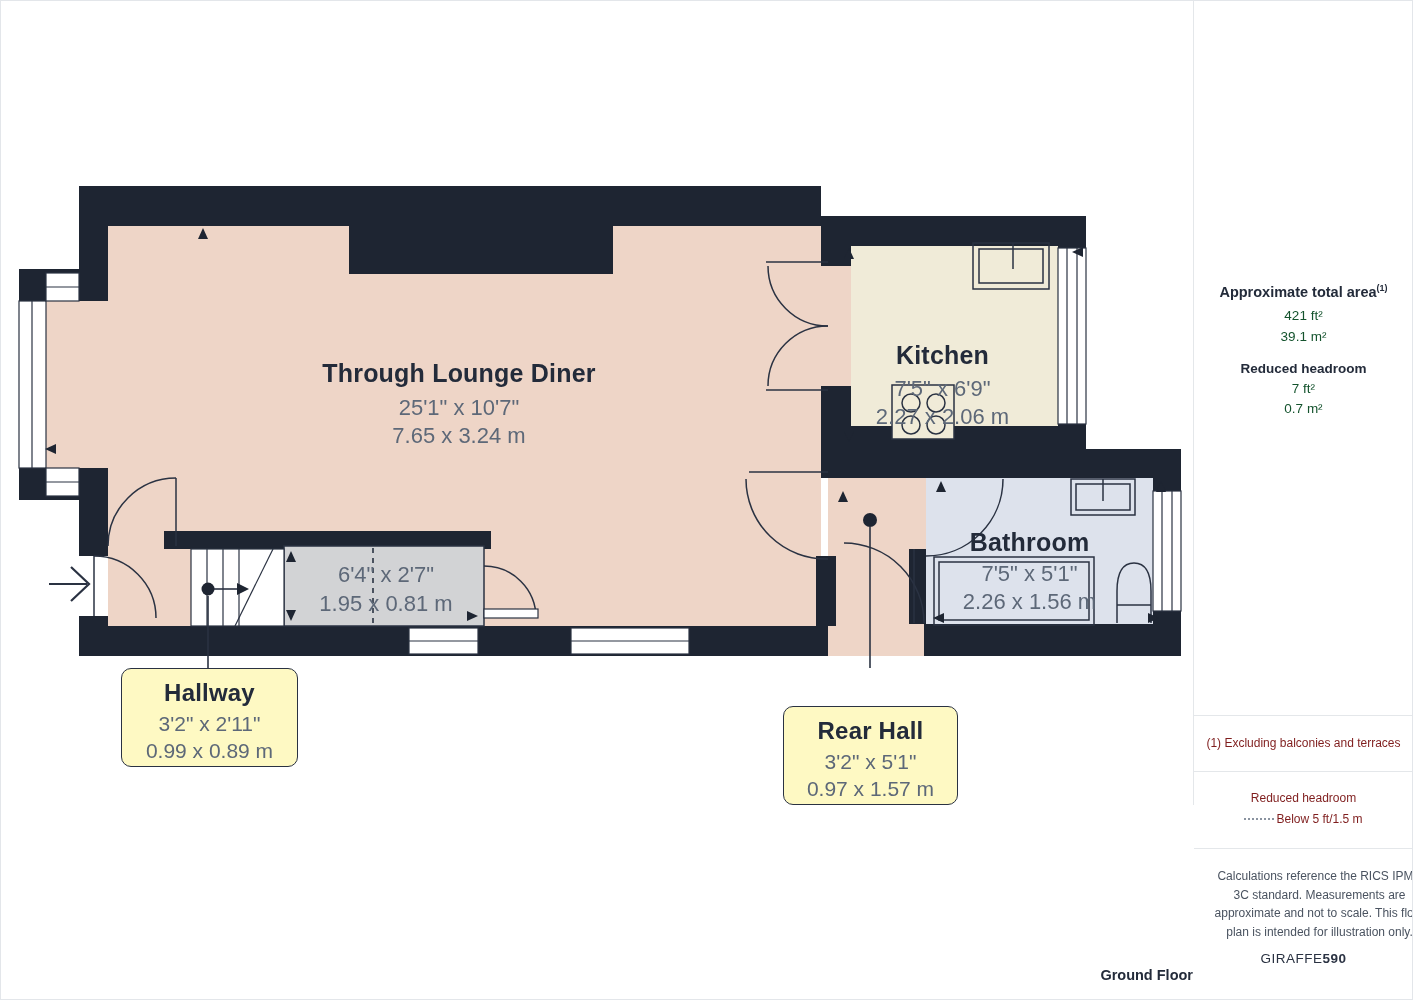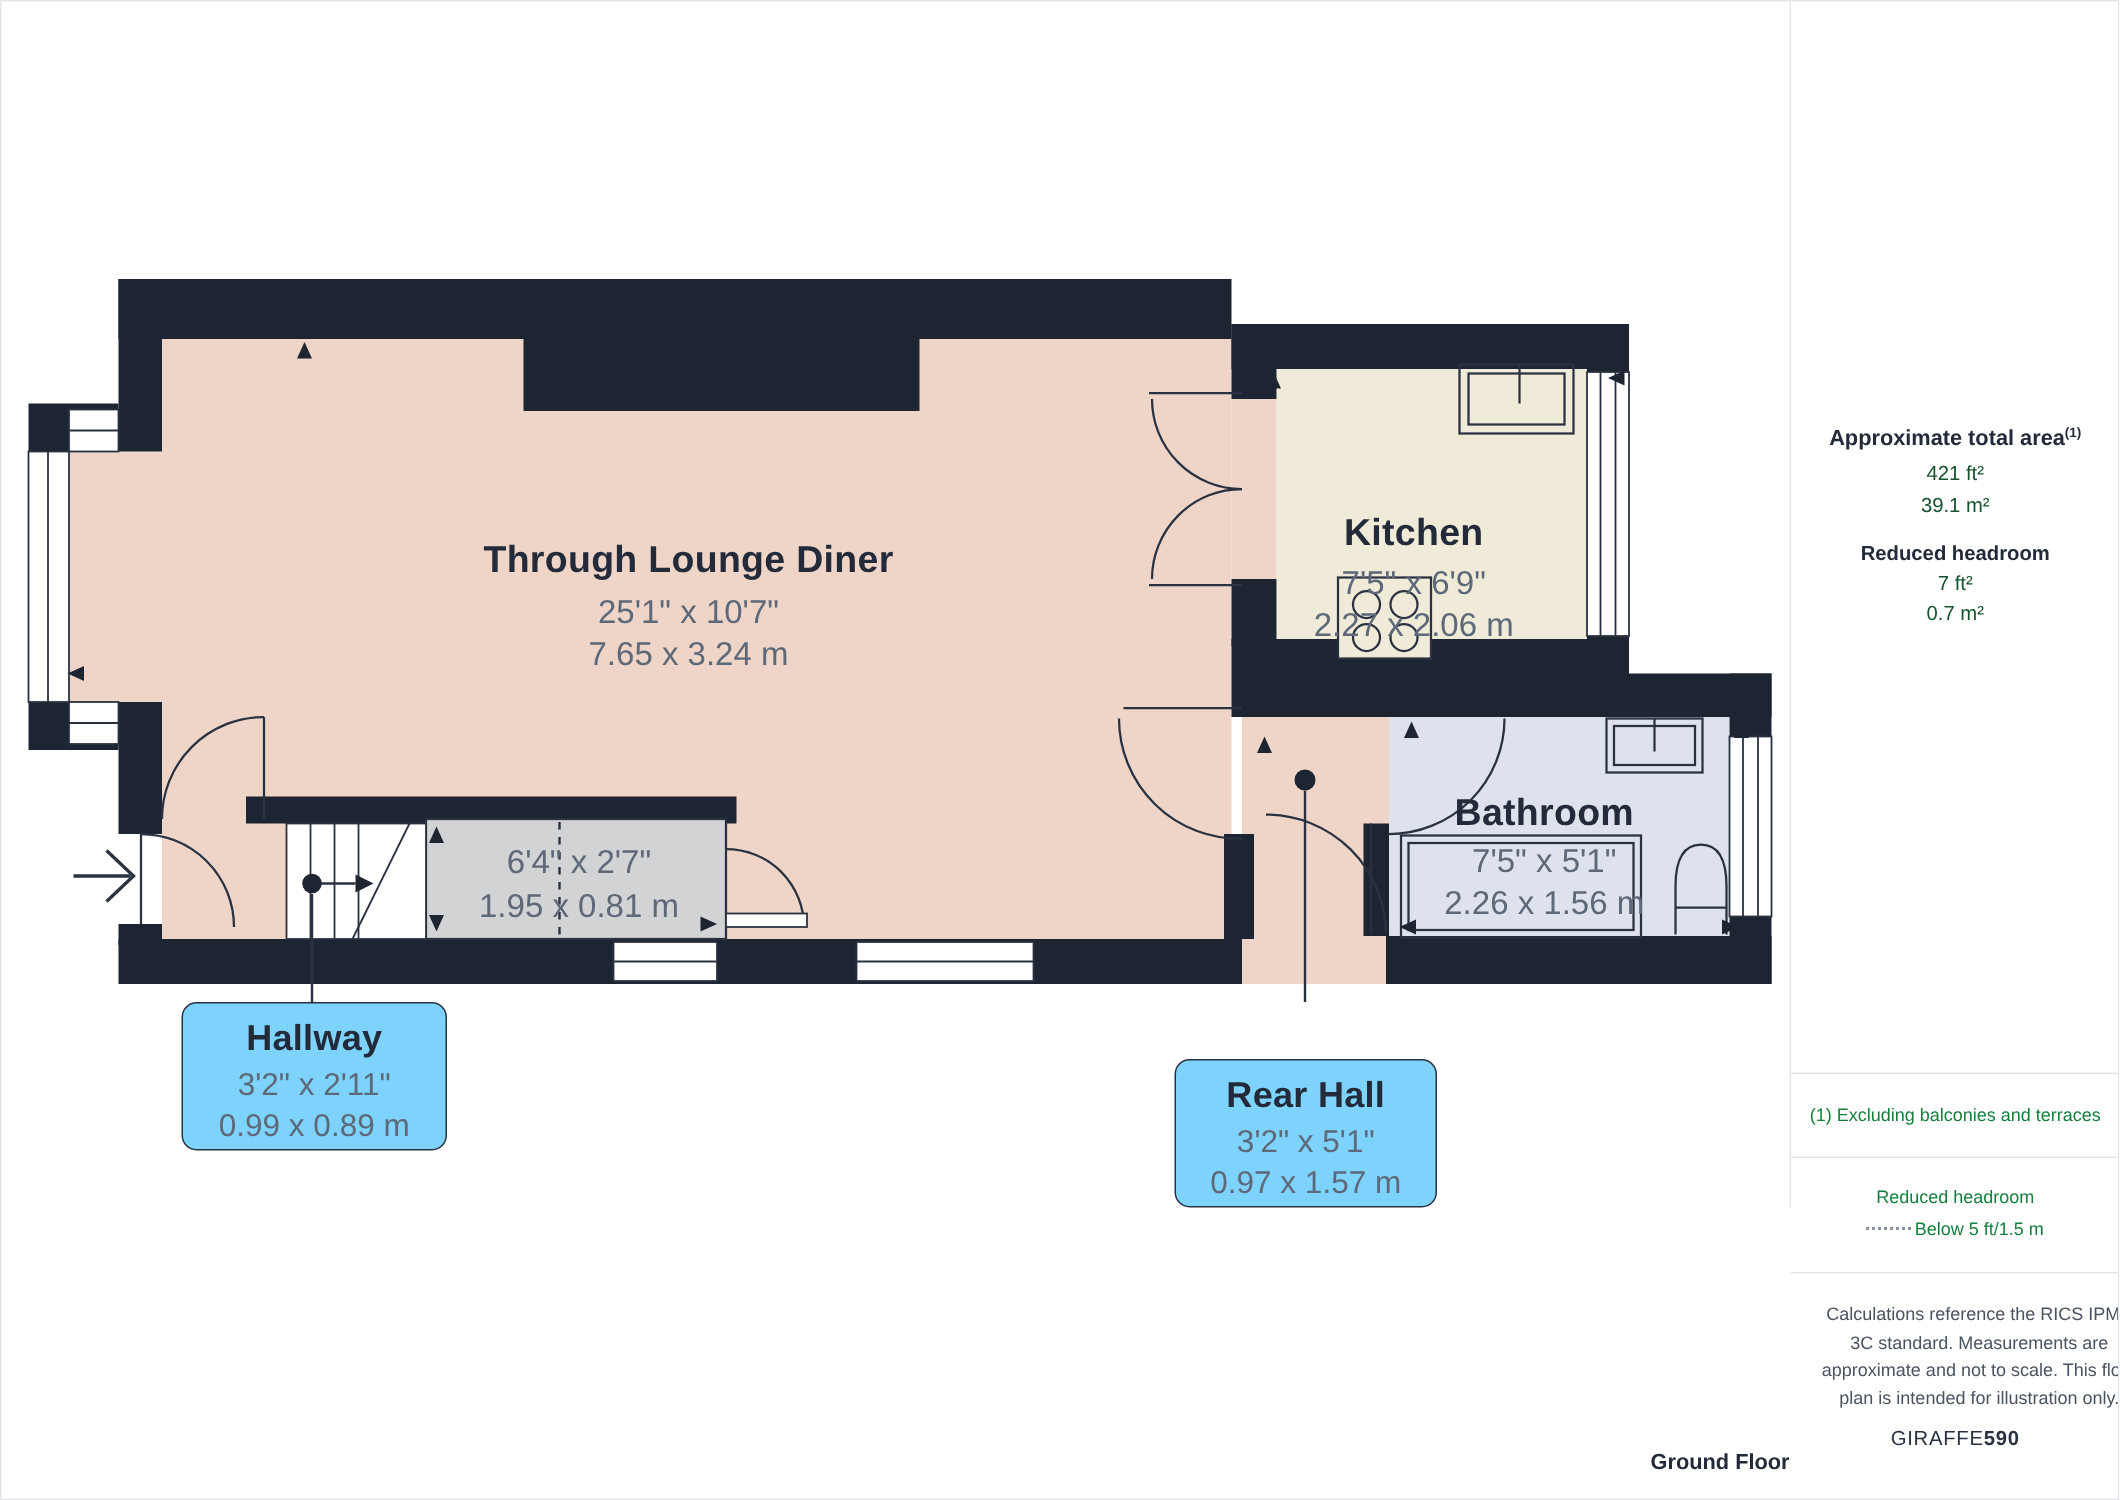--- a/index.html
+++ b/index.html
@@ -4,31 +4,31 @@
 <style>
   html,body{margin:0;padding:0;background:#fff;}
   .page{position:relative;width:1411px;height:998px;border:1px solid #e3e6ea;background:#fff;
         font-family:"Liberation Sans",sans-serif;overflow:hidden;}
   .plan{position:absolute;left:0;top:0;width:1192px;height:998px;}
   .plan svg{position:absolute;left:0;top:0;}
   .txt{position:absolute;text-align:center;}
   .room-name{display:block;font-weight:bold;font-size:25px;color:#232b3a;letter-spacing:.2px;}
   .room-dims{display:block;font-size:22px;color:#5d6878;line-height:28px;}
   .storage-dims{display:block;font-size:22px;color:#5d6878;line-height:29px;}
-  .callout{position:absolute;width:177px;height:99px;background:#7dd3fc;border:1.6px solid #2a3242;
+  .callout{position:absolute;width:177px;height:99px;background:#fef9c3;border:1.6px solid #2a3242;
            border-radius:10px;text-align:center;padding-top:10px;box-sizing:border-box;}
   .callout .room-name{font-size:24px;}
   .callout .room-dims{font-size:21px;line-height:27px;}
   .floor-label{position:absolute;left:0;top:966px;width:1192px;text-align:right;
                font-size:14.5px;font-weight:bold;color:#232b3a;}
   .sidebar{position:absolute;left:1192px;top:0;width:219px;height:804px;border-left:1px solid #e4e7ea;}
   .sb{position:absolute;left:0;width:219px;text-align:center;}
   .sb-head{font-size:14.5px;font-weight:bold;color:#232b3a;}
   .sb-val{font-size:13.5px;color:#14532d;}
-  .sb-small{font-size:12px;color:#15803d;}
+  .sb-small{font-size:12px;color:#7f1d1d;}
   .sb-divider{position:absolute;left:0;width:219px;height:0;border-top:1px solid #e4e7ea;}
   .legend-row{display:flex;align-items:center;justify-content:center;gap:2px;}
   .dotted{display:inline-block;width:30px;height:0;border-top:2px dotted #8a93a0;}
   .disclaimer{font-size:12px;color:#4a5360;line-height:1.55;padding:0 16px;}
   .brand{font-size:13.5px;color:#2a3242;letter-spacing:.5px;}
   .brand .b{font-weight:bold;}
   sup{font-size:9px;}
 </style>
 </head>
 <body>

